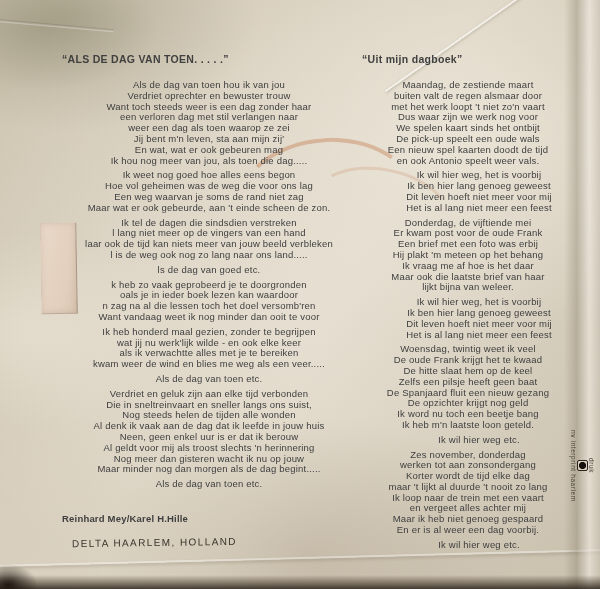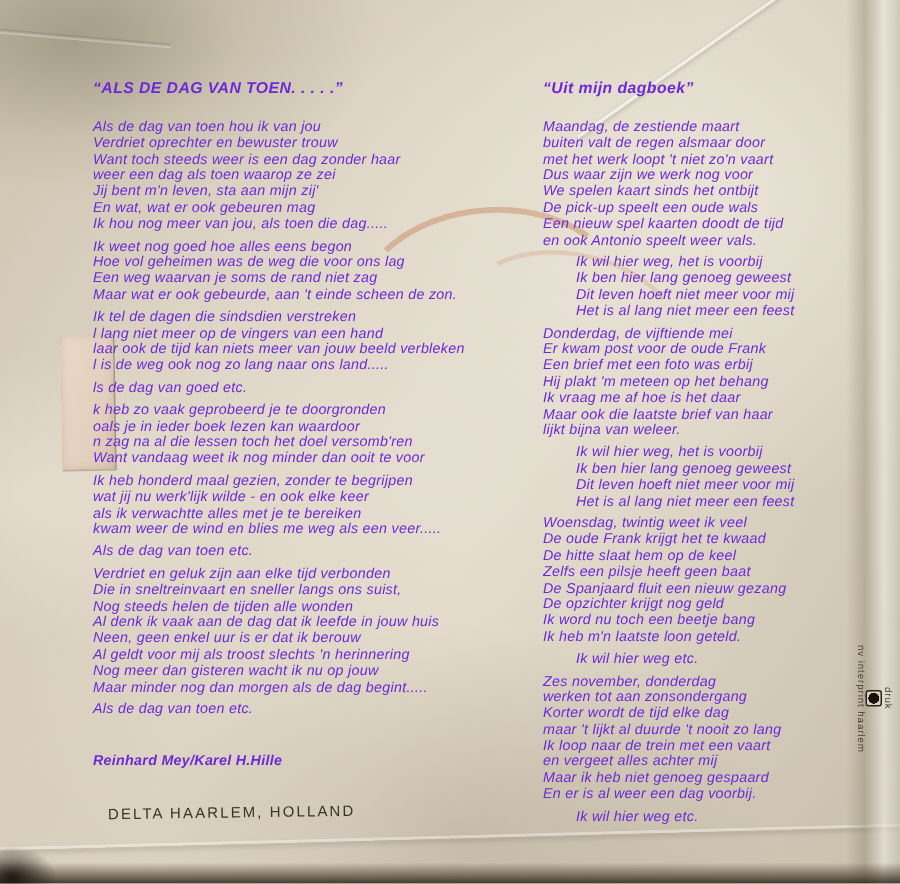--- a/index.html
+++ b/index.html
@@ -38,25 +38,25 @@
   #stain-ring-2 { left:305px; top:168px; width:145px; height:95px; border-radius:50%;
     border:3px solid transparent; border-top-color:rgba(186,95,45,0.16);
     transform:rotate(12deg); z-index:1; }
   #tear-patch { left:41px; top:223px; width:35px; height:90px; z-index:1;
     background:linear-gradient(105deg, #ead9c9, #e2cfbd 70%, #d9c5b2);
     border-right:1px solid rgba(90,70,55,0.45);
     border-bottom:1px solid rgba(90,70,55,0.30);
     box-shadow:inset 0 0 6px rgba(150,120,95,0.25);
     transform:rotate(-1deg); }
 
-  .column { position:absolute; top:53px; z-index:2; color:#6d28d9;font-style:italic; }
+  .column { position:absolute; top:53px; z-index:2; color:#404040; }
   #left-col { left:62px; width:294px; }
   #right-col { left:362px; width:212px; }
   .col-title { font-weight:bold; font-size:10.5px; letter-spacing:0.3px; margin-bottom:15px; white-space:nowrap; }
-  .stanza { margin-bottom:4px; }
+  .stanza { margin-bottom:4px;text-align:center; }
   .stanza.indent { padding-left:22px; }
   .line { font-size:9.5px; line-height:10.8px; white-space:nowrap; letter-spacing:0.2px; }
   #credit { font-weight:bold; font-size:9.5px; margin-top:23px; letter-spacing:0.2px; }
   #publisher { position:absolute; left:72px; top:537px; z-index:2;
     font-size:10px; letter-spacing:1.4px; color:#39332b; transform:rotate(-0.8deg); }
 
   #side-print { position:absolute; right:5px; top:430px; z-index:2;
     writing-mode:vertical-rl; font-size:6.5px; letter-spacing:0.6px; color:#474033;
     display:flex; flex-direction:column; align-items:center; }
   #side-print .logo { width:9px; height:9px; margin:3px 0; border:1px solid #2a241c;
@@ -75,20 +75,21 @@
 <div class="layer" id="bottom-edge-shadow"></div>
 <div class="layer" id="bottom-left-spot"></div>
 
 <div class="column" id="left-col">
   <div class="col-title">“ALS DE DAG VAN TOEN. . . . .”</div>
   <div>
       <div class="stanza">
         <div class="line">Als de dag van toen hou ik van jou</div>
         <div class="line">Verdriet oprechter en bewuster trouw</div>
         <div class="line">Want toch steeds weer is een dag zonder haar</div>
+        <div class="line">een verloren dag met stil verlangen naar</div>
         <div class="line">weer een dag als toen waarop ze zei</div>
         <div class="line">Jij bent m'n leven, sta aan mijn zij'</div>
         <div class="line">En wat, wat er ook gebeuren mag</div>
         <div class="line">Ik hou nog meer van jou, als toen die dag.....</div>
       </div>
       <div class="stanza">
         <div class="line">Ik weet nog goed hoe alles eens begon</div>
         <div class="line">Hoe vol geheimen was de weg die voor ons lag</div>
         <div class="line">Een weg waarvan je soms de rand niet zag</div>
         <div class="line">Maar wat er ook gebeurde, aan 't einde scheen de zon.</div>

